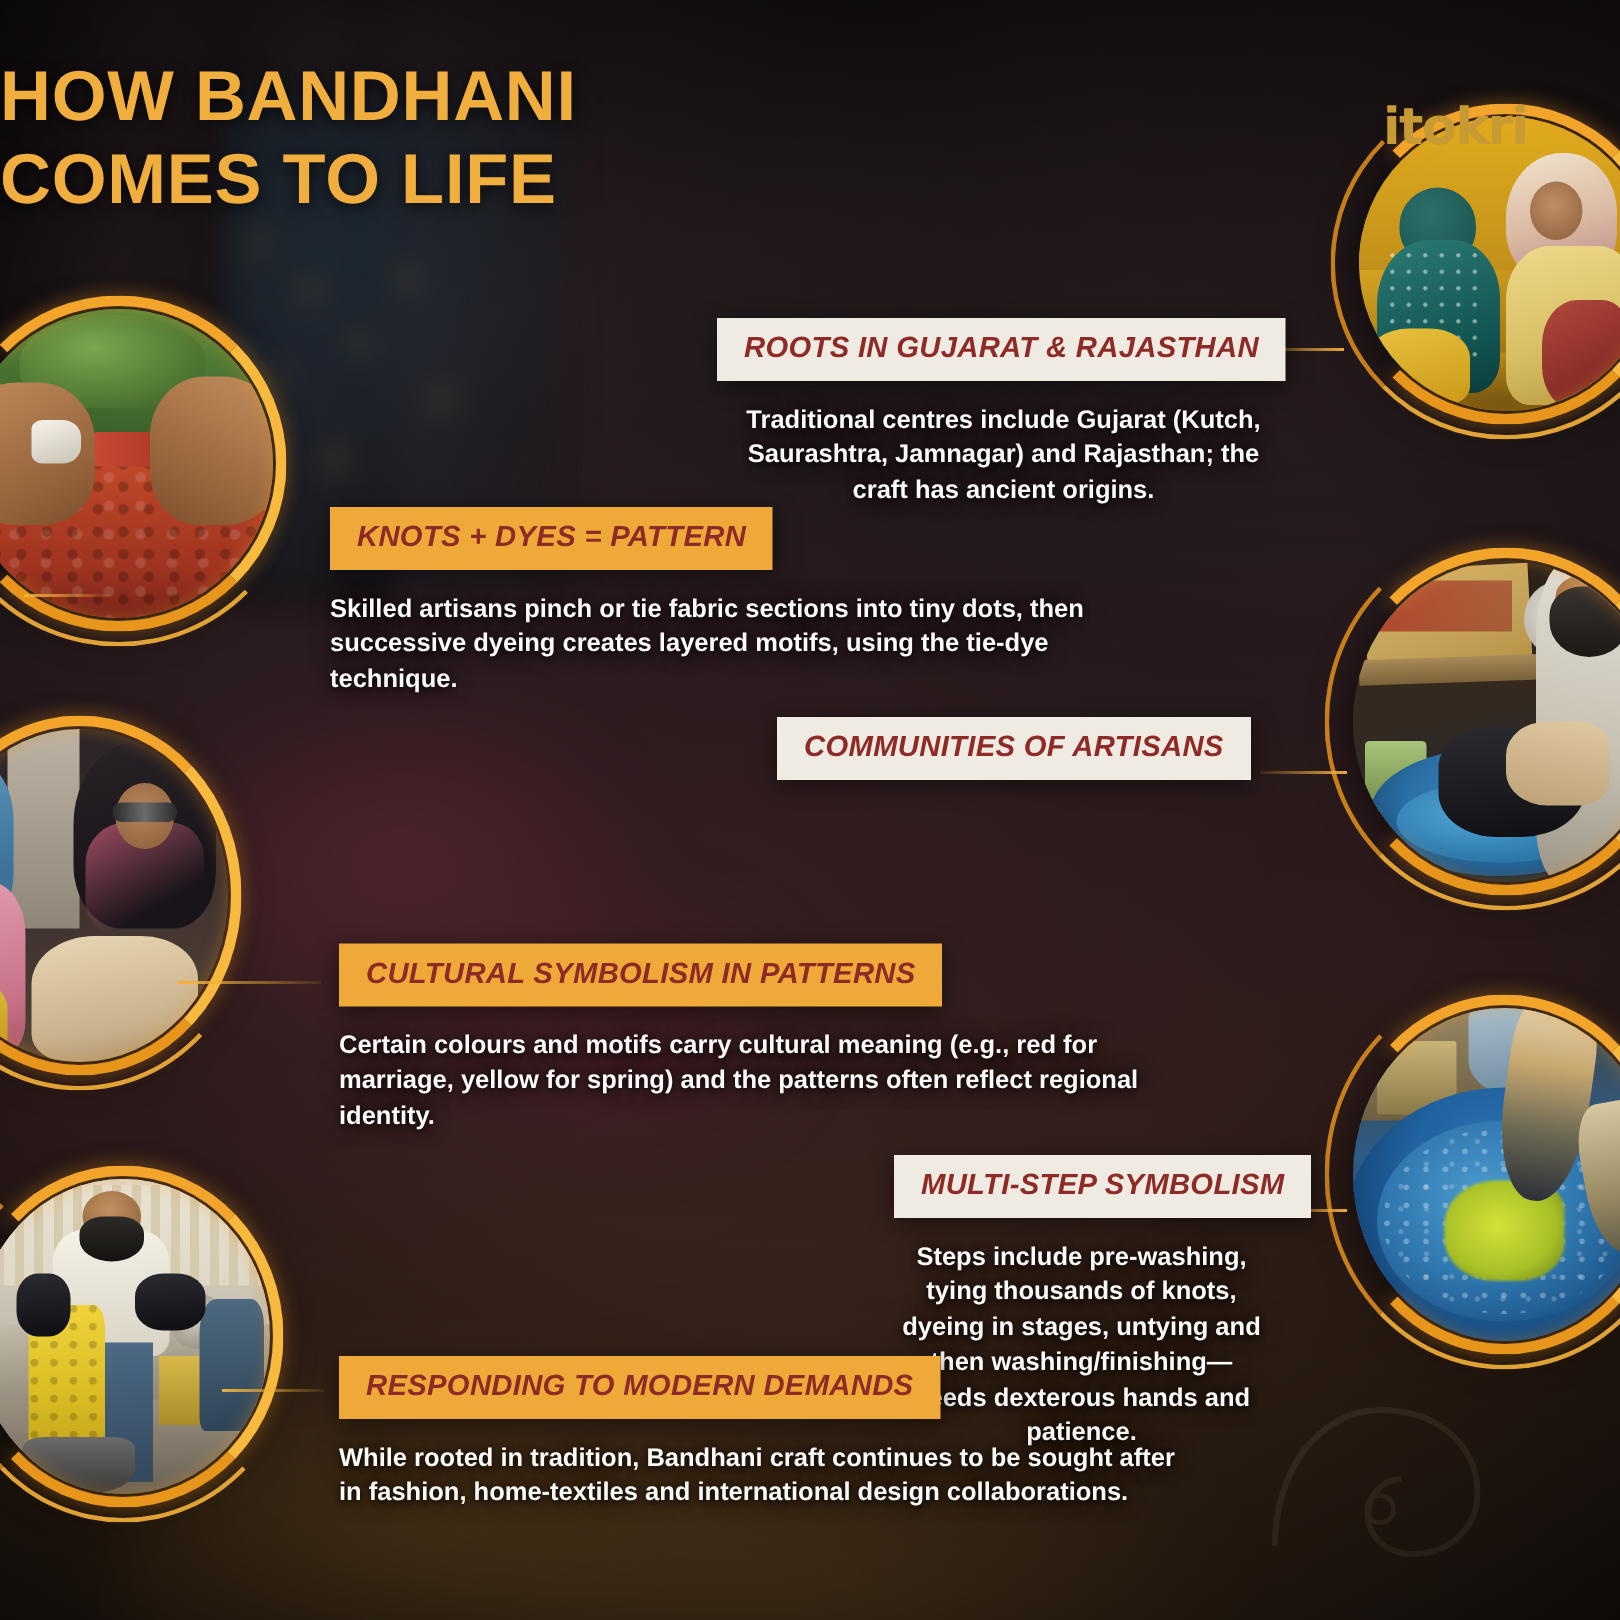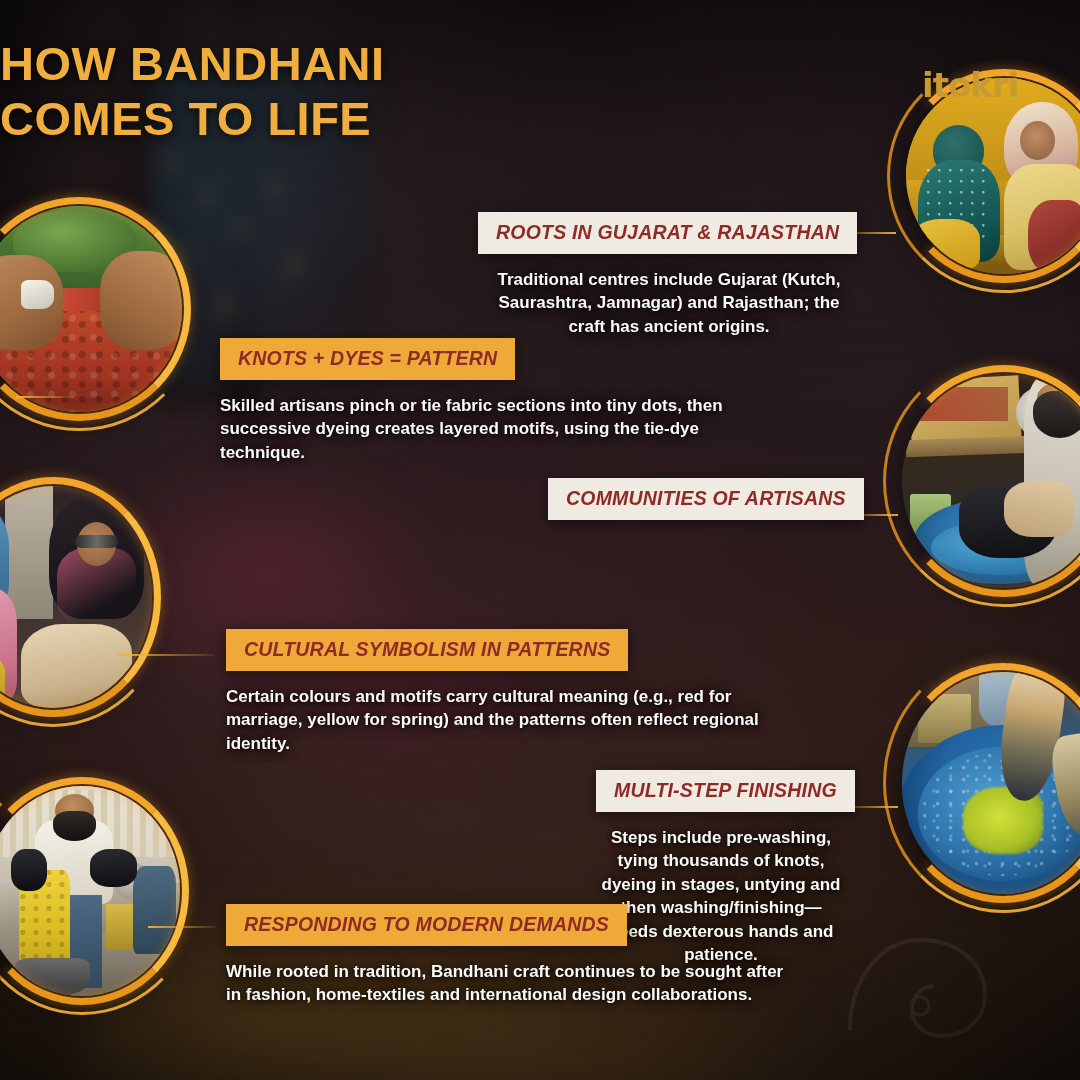--- a/index.html
+++ b/index.html
@@ -317,21 +317,21 @@
   
   .connector {
     position:absolute; height:2px; z-index:5;
     background:linear-gradient(90deg, rgba(226,162,48,.1), rgba(242,176,58,.95));
   }
   .connector.left { background:linear-gradient(270deg, rgba(226,162,48,.1), rgba(242,176,58,.95)); }
 
   
   #b1 { left:478px; top:212px; width:382px; }
   #b2 { left:220px; top:338px; width:560px; }
-  #b3 { left:548px; top:478px; width:324px; }
+  #b3 { left:518px; top:478px; width:324px; }
   #b4 { left:226px; top:629px; width:566px; }
   #b5 { left:596px; top:770px; width:250px; }
   #b6 { left:226px; top:904px; width:566px; }
 </style>
 </head>
 <body>
 
 <div id="bg">
   <div class="bg-base"></div>
   <div class="bg-fold-a"></div>
@@ -490,20 +490,20 @@
 <div class="block" id="b3">
   <div class="badge cream">COMMUNITIES OF ARTISANS</div>
 </div>
 
 <div class="block" id="b4">
   <div class="badge amber">CULTURAL SYMBOLISM IN PATTERNS</div>
   <div class="body-txt align-l">Certain colours and motifs carry cultural meaning (e.g., red for marriage, yellow for spring) and the patterns often reflect regional identity.</div>
 </div>
 
 <div class="block" id="b5">
-  <div class="badge cream">MULTI-STEP FINISHING</div>
+  <div class="badge cream">MULTI-STEP SYMBOLISM</div>
   <div class="body-txt align-r">Steps include pre-washing, tying thousands of knots, dyeing in stages, untying and then washing/finishing—needs dexterous hands and patience.</div>
 </div>
 
 <div class="block" id="b6">
   <div class="badge amber">RESPONDING TO MODERN DEMANDS</div>
   <div class="body-txt align-l">While rooted in tradition, Bandhani craft continues to be sought after in fashion, home-textiles and international design collaborations.</div>
 </div>
 
 </body></html>

